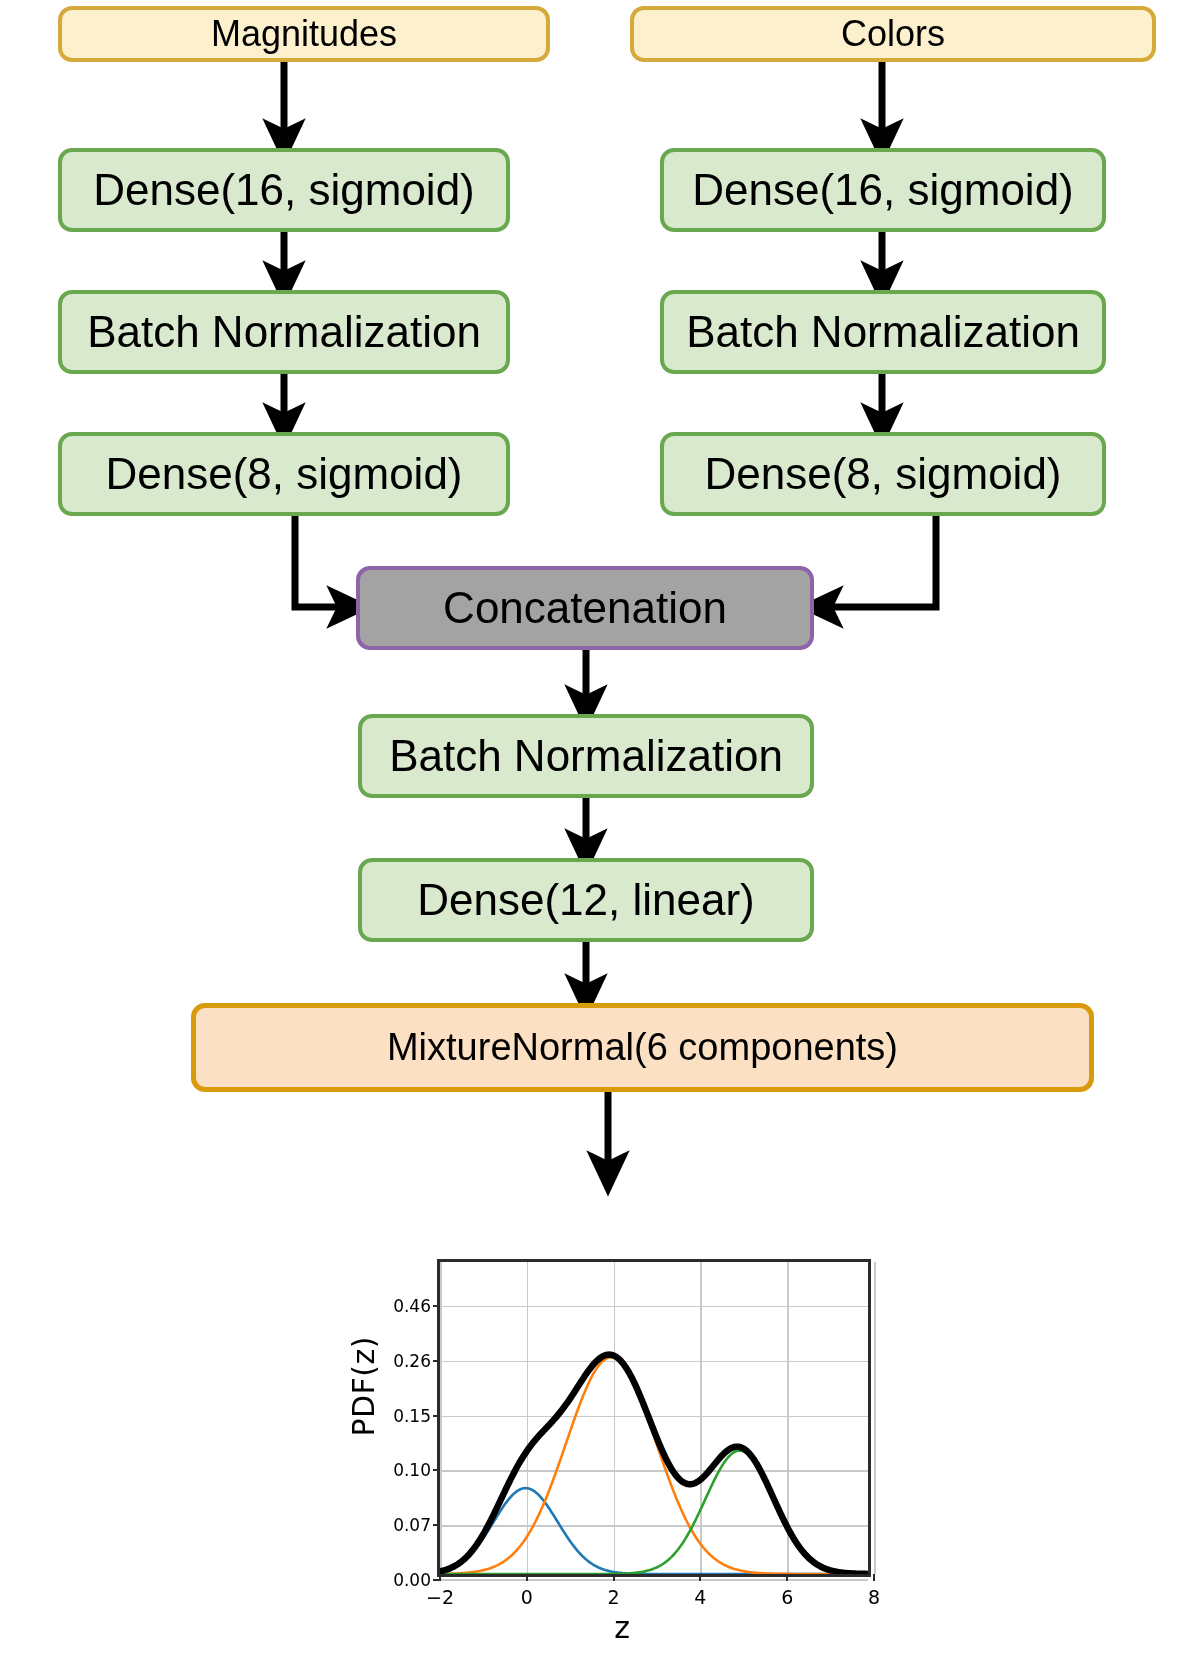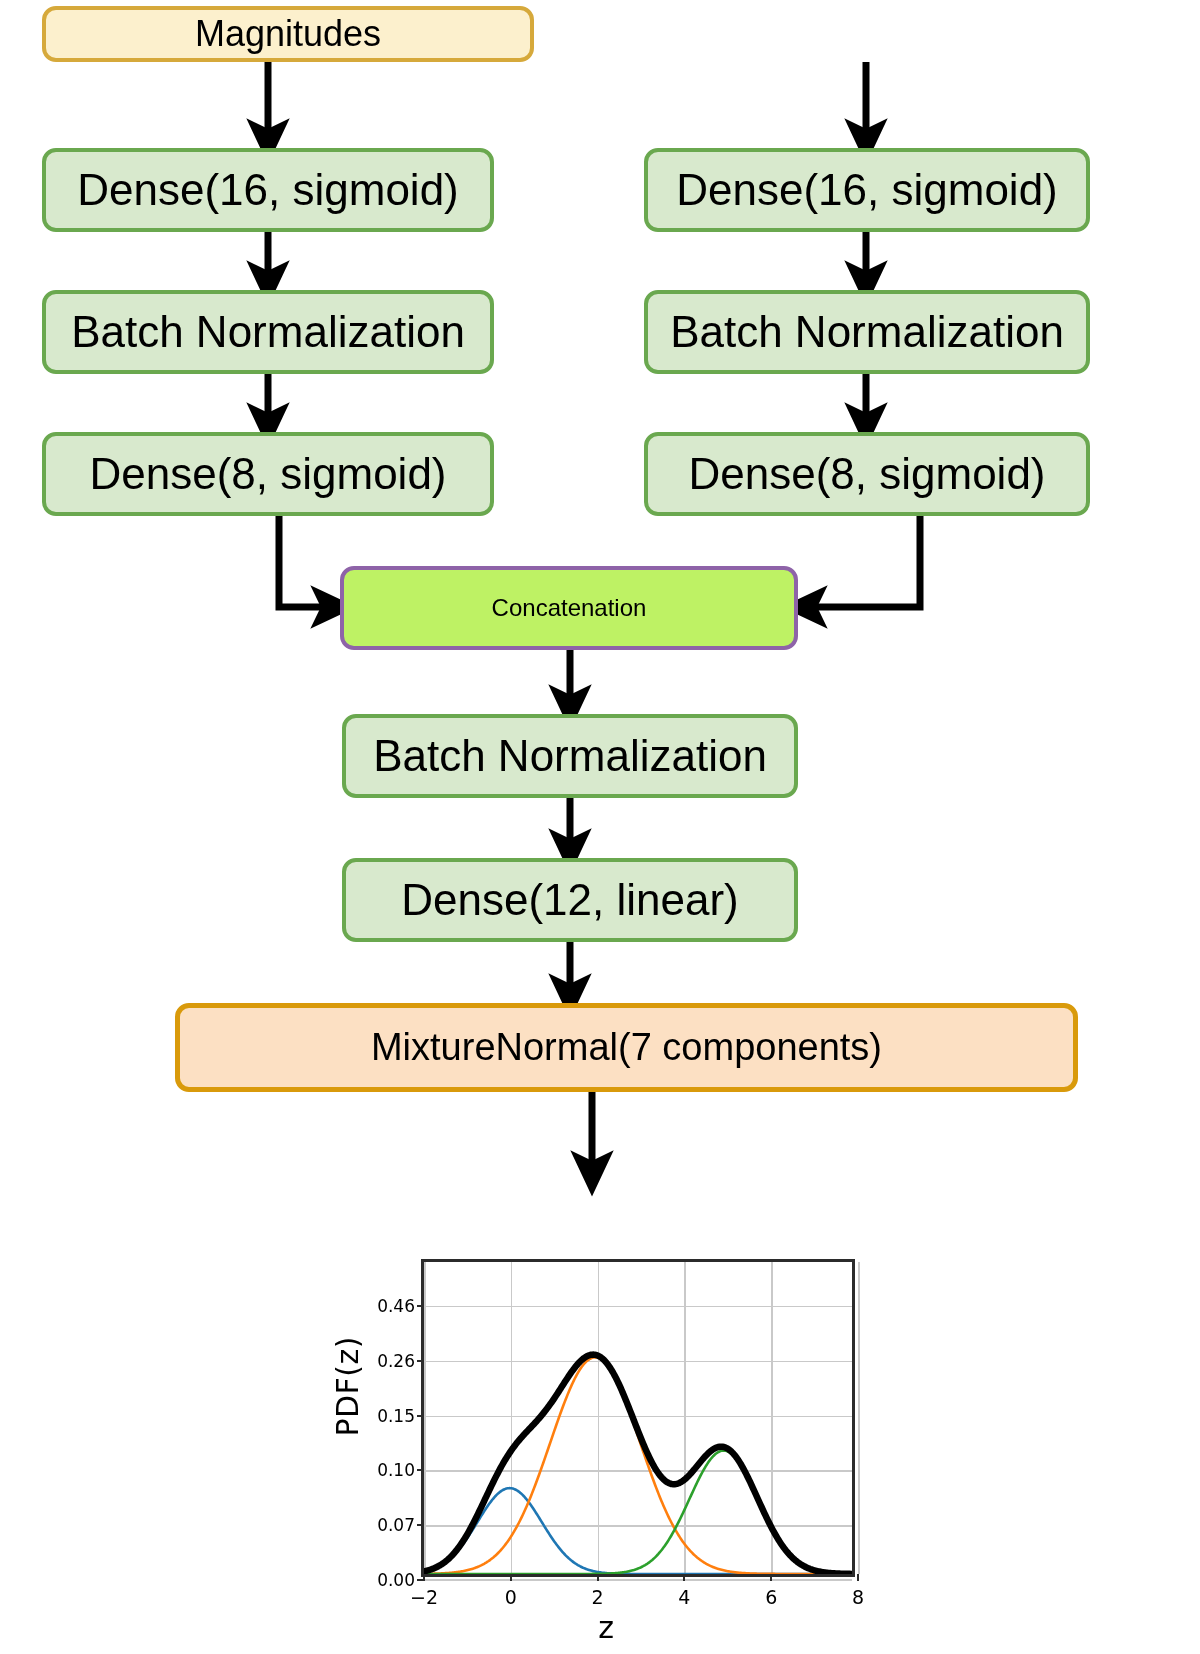--- a/index.html
+++ b/index.html
@@ -1,18 +1,18 @@
 <!DOCTYPE html>
 <html><head>
 <meta charset="utf-8">
 <style>
   html,body{margin:0;padding:0;background:#ffffff;}
   body{width:1200px;height:1654px;position:relative;overflow:hidden;
        font-family:"Liberation Sans",sans-serif;}
-  #canvas{position:absolute;left:0;top:0;width:1108px;height:1654px;}
+  #canvas{position:absolute;left:16px;top:0;width:1108px;height:1654px;}
 
   .node{
     position:absolute;
     box-sizing:border-box;
     display:flex;align-items:center;justify-content:center;
     border-radius:14px;
     border-style:solid;
     text-align:center;
     color:#000;
     line-height:1.05;
@@ -22,22 +22,22 @@
 
   .n-input{
     background:#fcf0cd;border-color:#d6a93b;border-width:4px;
     font-size:36px;
   }
   .n-layer{
     background:#d8e9cd;border-color:#6aa84f;border-width:4px;
     font-size:44px;
   }
   .n-concat{
-    background:#bef264;border-color:#8e63a8;border-width:4px;
-    font-size:24px;
+    background:#a3a3a3;border-color:#8e63a8;border-width:4px;
+    font-size:44px;
   }
   .n-output{
     background:#fce0c3;border-color:#d99a0b;border-width:5px;
     font-size:38px;
   }
 
   svg.edges{position:absolute;left:0;top:0;width:1200px;height:1654px;
             pointer-events:none;}
 
   
@@ -85,20 +85,23 @@
       <line x1="570" y1="798" x2="570" y2="850"></line>
       <line x1="570" y1="942" x2="570" y2="995"></line>
       <line x1="592" y1="1092" x2="592" y2="1172"></line>
     </g>
   </svg>
 
   <div class="node n-input" style="left:42px;top:6px;width:492px;height:56px;">
     <span class="lbl">Magnitudes</span>
   </div>
 
+  <div class="node n-input" style="left:614px;top:6px;width:526px;height:56px;">
+    <span class="lbl">Colors</span>
+  </div>
 
   <div class="node n-layer" style="left:42px;top:148px;width:452px;height:84px;">
     <span class="lbl">Dense(16, sigmoid)</span>
   </div>
 
   <div class="node n-layer" style="left:42px;top:290px;width:452px;height:84px;">
     <span class="lbl">Batch Normalization</span>
   </div>
 
   <div class="node n-layer" style="left:42px;top:432px;width:452px;height:84px;">
@@ -123,21 +126,21 @@
 
   <div class="node n-layer" style="left:342px;top:714px;width:456px;height:84px;">
     <span class="lbl">Batch Normalization</span>
   </div>
 
   <div class="node n-layer" style="left:342px;top:858px;width:456px;height:84px;">
     <span class="lbl">Dense(12, linear)</span>
   </div>
 
   <div class="node n-output" style="left:175px;top:1003px;width:903px;height:89px;">
-    <span class="lbl">MixtureNormal(7 components)</span>
+    <span class="lbl">MixtureNormal(6 components)</span>
   </div>
 
   <div id="chart">
     <div class="ylabel">PDF(z)</div>
     <div class="xlabel">z</div>
     <div class="plotframe">
       <div id="gridlayer" style="position:absolute;inset:0;">
           <div style="position: absolute; left: 0px; right: 0px; top: 317px; height: 1.5px; background: rgb(201, 201, 201);"></div>
           <div style="position: absolute; left: 0px; right: 0px; top: 263.172px; height: 1.5px; background: rgb(201, 201, 201);"></div>
           <div style="position: absolute; left: 0px; right: 0px; top: 208.345px; height: 1.5px; background: rgb(201, 201, 201);"></div>

